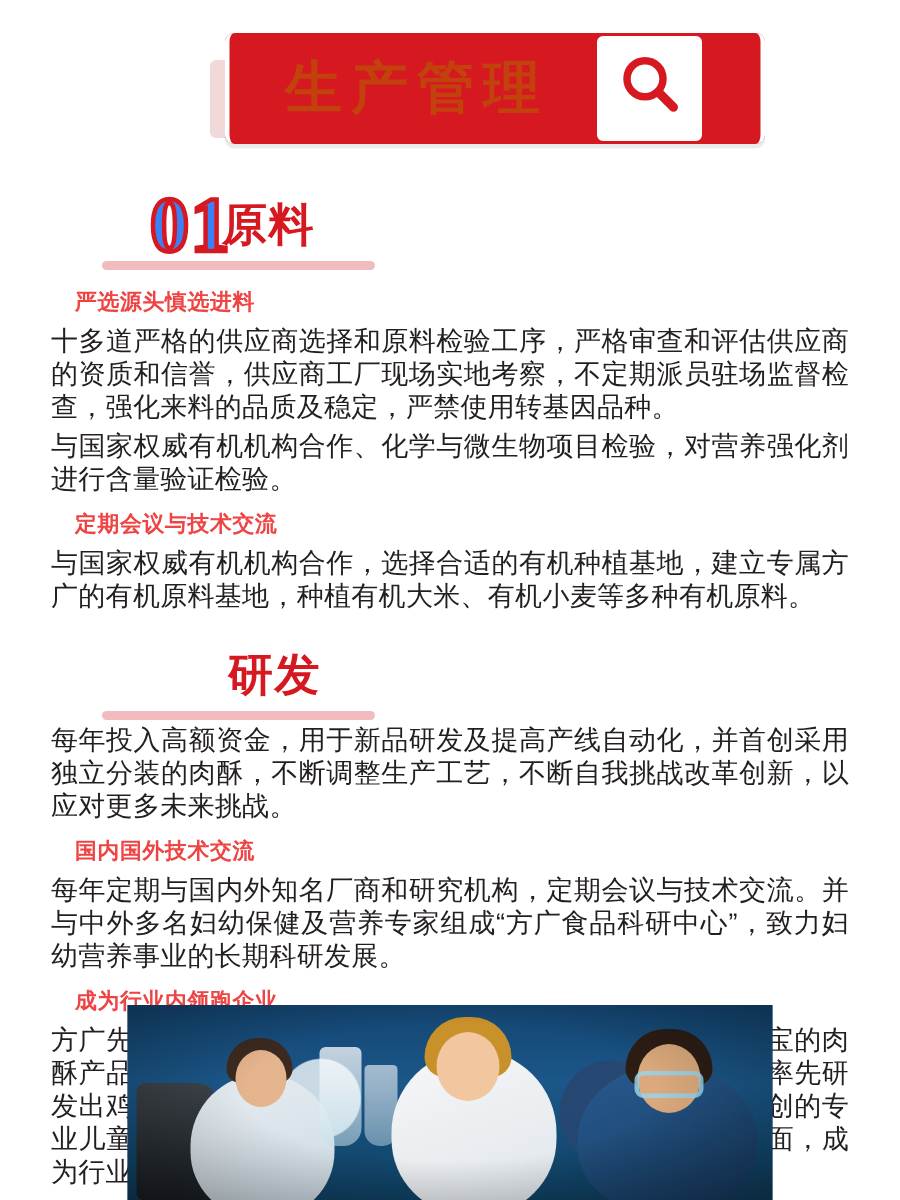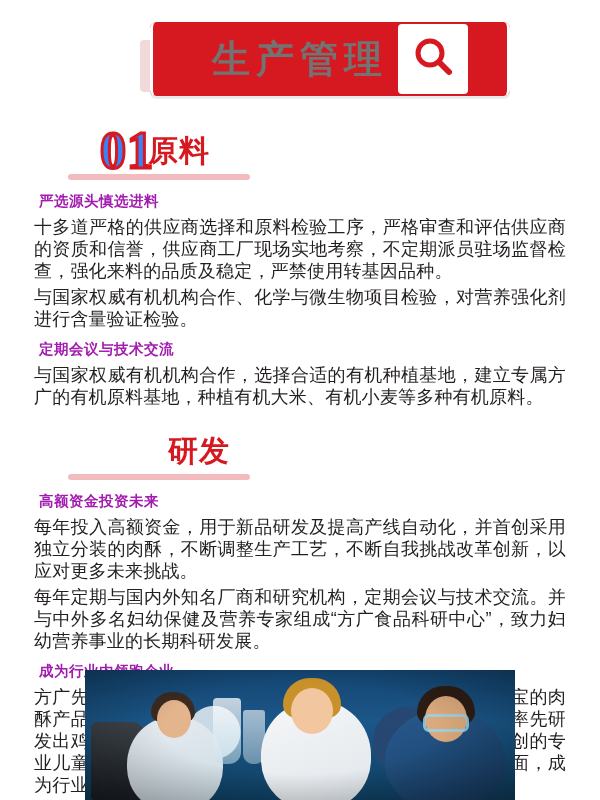--- a/index.html
+++ b/index.html
@@ -44,25 +44,25 @@
     border-bottom: none;
     pointer-events: none;
   }
   .header-title {
     position: absolute;
     left: 168px;
     top: 32px;
     width: 220px;
     height: 54px;
     line-height: 54px;
-    color: #737373;
+    color: #c2410c;
     font-size: 38px;
     font-weight: bold;
     letter-spacing: 6px;
-    text-align: right;
+    text-align: center;
   }
   .header-seal {
     position: absolute;
     left: 398px;
     top: 24px;
     width: 70px;
     height: 70px;
     background: #ffffff;
     border-radius: 4px;
     box-sizing: border-box;
@@ -130,24 +130,24 @@
   .sec-underline {
     position: absolute;
     height: 6px;
     background: #f2bcbe;
     border-radius: 3px;
     bottom: 2px;
   }
 
   
   .sub-title {
-    color: #a21caf;
+    color: #ef4444;
     font-size: 14.5px;
     font-weight: bold;
-    margin: 10px 0 5px 5px;
+    margin: 10px 0 5px 16px;
     letter-spacing: 0.5px;
   }
   .para {
     font-size: 18px;
     line-height: 22px;
     color: #231f20;
     margin: 0 0 4px 0;
     text-align: justify;
     letter-spacing: 0.2px;
   }
@@ -248,28 +248,28 @@
   </div>
   <div>
     <div class="sub-title">定期会议与技术交流</div>
     <p class="para">与国家权威有机机构合作，选择合适的有机种植基地，建立专属方广的有机原料基地，种植有机大米、有机小麦等多种有机原料。</p>
   </div>
 </div>
 
 <div class="section" style="margin-top:14px;">
   <div class="sec-head">
     <div class="sec-underline" style="left:34px; width:182px;"></div>
-    <div class="sec-word" style="left:134px;">研发</div>
-  </div>
-
-  <div>
-    <div class="sub-title">高额资金投资未来</div>
+    <div class="sec-word" style="left:118px;">研发</div>
+  </div>
+
+  <div>
     <p class="para">每年投入高额资金，用于新品研发及提高产线自动化，并首创采用独立分装的肉酥，不断调整生产工艺，不断自我挑战改革创新，以应对更多未来挑战。</p>
   </div>
   <div>
+    <div class="sub-title">国内国外技术交流</div>
     <p class="para">每年定期与国内外知名厂商和研究机构，定期会议与技术交流。并与中外多名妇幼保健及营养专家组成“方广食品科研中心”，致力妇幼营养事业的长期科研发展。</p>
   </div>
   <div>
     <div class="sub-title">成为行业内领跑企业</div>
     <p class="para">方广先后开创行业多个第一，例如：推出国内第一款针对宝宝的肉酥产品，并首创采用独立分装的肉酥、儿童面包装形式，并率先研发出鸡肉、虾肉、猪肝、牛肉等品种的肉酥，并推出国内首创的专业儿童颗粒面、蝴蝶面等，以及针对婴幼儿群体的宝宝营养面，成为行业内领跑企业。</p>
   </div>
 </div>
 
 <div class="photo-wrap">
   <div class="photo">

